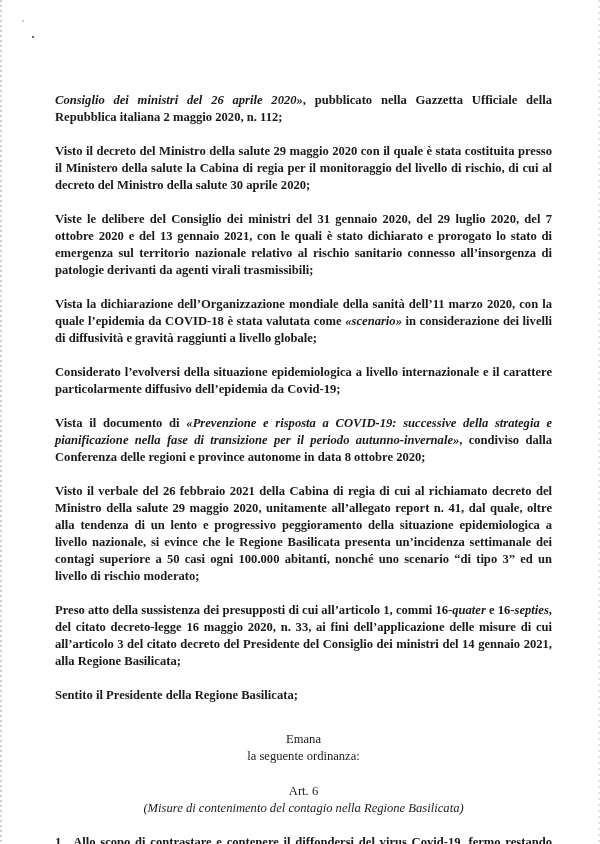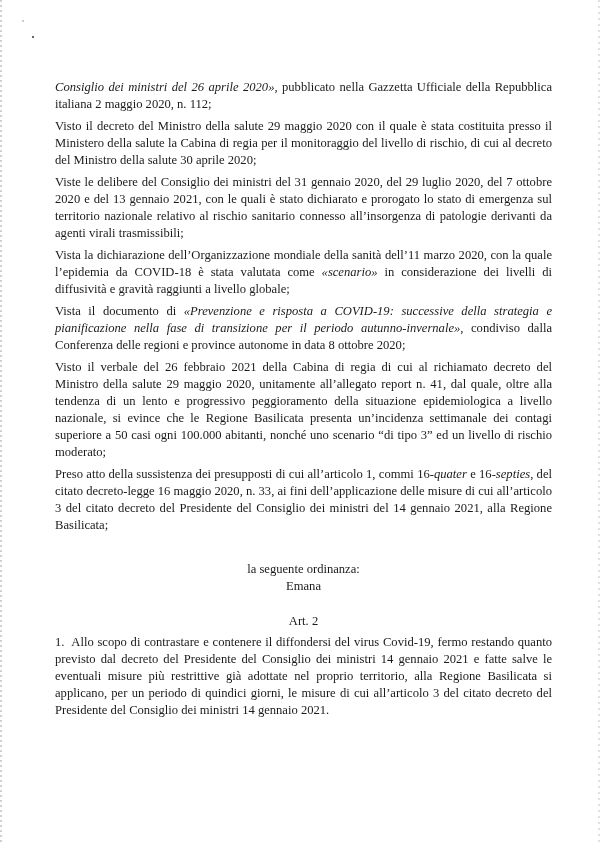--- a/index.html
+++ b/index.html
@@ -37,22 +37,23 @@
     .speck.s2 { left: 32px; top: 36px; }
     .page-body {
       position: absolute;
       left: 55px;
       top: 75px;
       width: 497px;
       font-size: 12.6px;
       line-height: 17px;
     }
     .para {
-      margin: 4px 0 5px 0;
+      margin: 17px 0 5px 0;
       text-align: justify;
+      font-weight: bold;
     }
     .para .it { font-style: italic; }
     .center {
       text-align: center;
       margin: 0;
     }
     .gap-lg { height: 22px; }
     .gap-md { height: 18px; }
     .article-sub {
       font-style: italic;
@@ -67,28 +68,31 @@
 <div class="edge-right"></div>
 <div class="speck s1"></div>
 <div class="speck s2"></div>
 
 <div class="page-body">
   <div id="preamble">
       <p class="para"><span class="it">Consiglio dei ministri del 26 aprile 2020»</span><span>, pubblicato nella Gazzetta Ufficiale della Repubblica italiana 2 maggio 2020, n. 112;</span></p>
       <p class="para"><span>Visto il decreto del Ministro della salute 29 maggio 2020 con il quale è stata costituita presso il Ministero della salute la Cabina di regia per il monitoraggio del livello di rischio, di cui al decreto del Ministro della salute 30 aprile 2020;</span></p>
       <p class="para"><span>Viste le delibere del Consiglio dei ministri del 31 gennaio 2020, del 29 luglio 2020, del 7 ottobre 2020 e del 13 gennaio 2021, con le quali è stato dichiarato e prorogato lo stato di emergenza sul territorio nazionale relativo al rischio sanitario connesso all’insorgenza di patologie derivanti da agenti virali trasmissibili;</span></p>
       <p class="para"><span>Vista la dichiarazione dell’Organizzazione mondiale della sanità dell’11 marzo 2020, con la quale l’epidemia da COVID-18 è stata valutata come </span><span class="it">«scenario»</span><span> in considerazione dei livelli di diffusività e gravità raggiunti a livello globale;</span></p>
+      <p class="para"><span>Considerato l’evolversi della situazione epidemiologica a livello internazionale e il carattere particolarmente diffusivo dell’epidemia da Covid-19;</span></p>
       <p class="para"><span>Vista il documento di </span><span class="it">«Prevenzione e risposta a COVID-19: successive della strategia e pianificazione nella fase di transizione per il periodo autunno-invernale»</span><span>, condiviso dalla Conferenza delle regioni e province autonome in data 8 ottobre 2020;</span></p>
       <p class="para"><span>Visto il verbale del 26 febbraio 2021 della Cabina di regia di cui al richiamato decreto del Ministro della salute 29 maggio 2020, unitamente all’allegato report n. 41, dal quale, oltre alla tendenza di un lento e progressivo peggioramento della situazione epidemiologica a livello nazionale, si evince che le Regione Basilicata presenta un’incidenza settimanale dei contagi superiore a 50 casi ogni 100.000 abitanti, nonché uno scenario “di tipo 3” ed un livello di rischio moderato;</span></p>
       <p class="para"><span>Preso atto della sussistenza dei presupposti di cui all’articolo 1, commi 16-</span><span class="it">quater</span><span> e 16-</span><span class="it">septies</span><span>, del citato decreto-legge 16 maggio 2020, n. 33, ai fini dell’applicazione delle misure di cui all’articolo 3 del citato decreto del Presidente del Consiglio dei ministri del 14 gennaio 2021, alla Regione Basilicata;</span></p>
+      <p class="para"><span>Sentito il Presidente della Regione Basilicata;</span></p>
     </div>
 
   <div class="gap-lg"></div>
+  <p class="center">Emana</p>
   <p class="center">la seguente ordinanza:</p>
-  <p class="center">Emana</p>
 
   <div class="gap-md"></div>
-  <p class="center">Art. 2</p>
+  <p class="center">Art. 6</p>
+  <p class="article-sub">(Misure di contenimento del contagio nella Regione Basilicata)</p>
 
   <div id="article-body">
       <p class="para" style="white-space: pre-wrap;">1.  Allo scopo di contrastare e contenere il diffondersi del virus Covid-19, fermo restando quanto previsto dal decreto del Presidente del Consiglio dei ministri 14 gennaio 2021 e fatte salve le eventuali misure più restrittive già adottate nel proprio territorio, alla Regione Basilicata si applicano, per un periodo di quindici giorni, le misure di cui all’articolo 3 del citato decreto del Presidente del Consiglio dei ministri 14 gennaio 2021.</p>
     </div>
 </div>
 
 </body></html>

